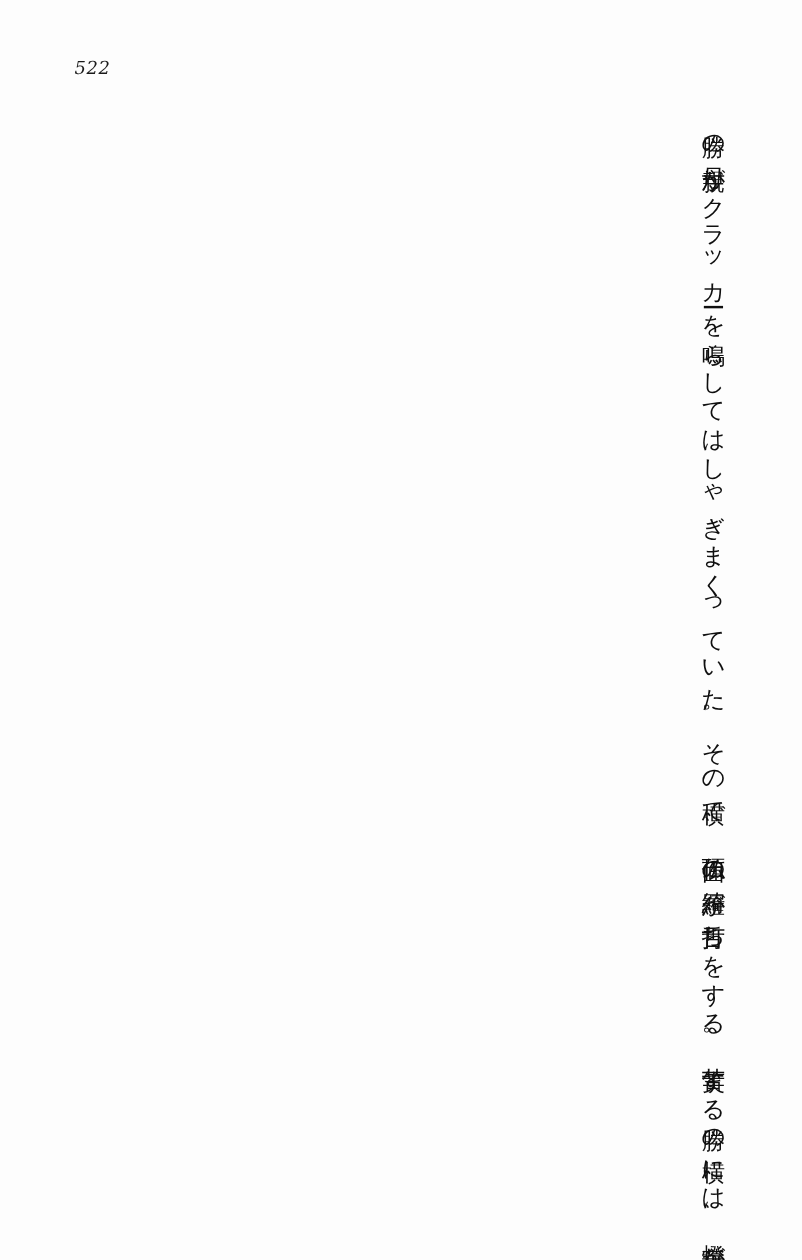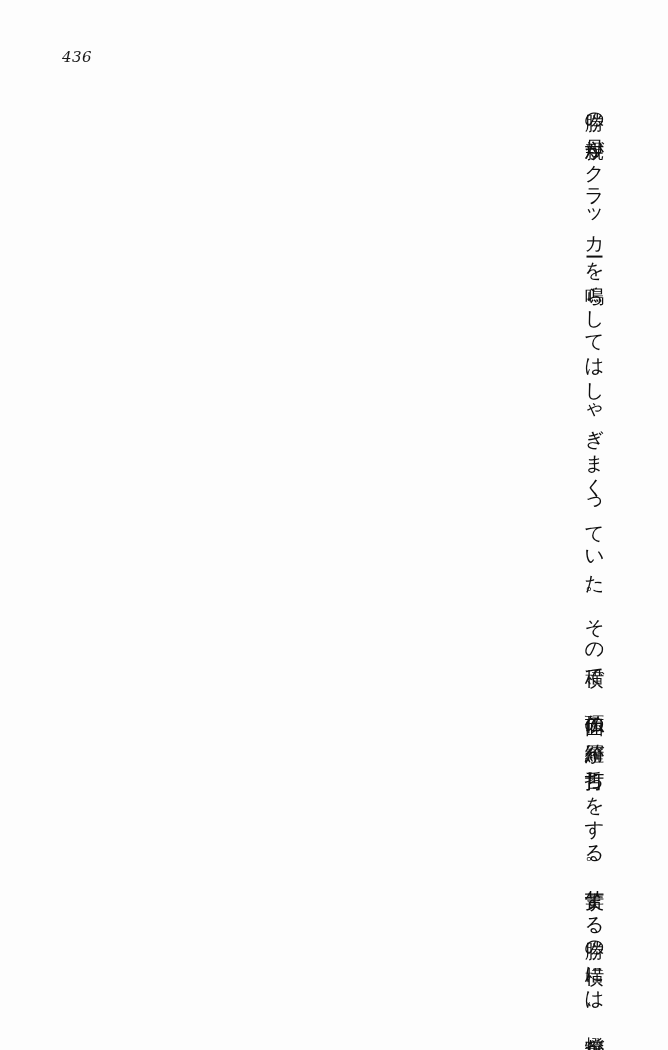--- a/index.html
+++ b/index.html
@@ -51,21 +51,21 @@
   .line {
     display: block;
     white-space: nowrap;
   }
 </style>
 </head>
 <body>
 
 <div class="page">
 
-  <div class="page-number">436</div>
+  <div class="page-number">522</div>
 
   <div class="text-body">
     <span class="line">勝の母親がクラッカーを鳴らしてはしゃぎまくっていた。</span>
     <span class="line">その横で、仏頂面の綺羅が舌打ちをする。</span>
     <span class="line">苦笑する勝の横には、燈華が幸せそうな微笑みを浮かべている。</span>
 
   </div>
 
 </div>
 

